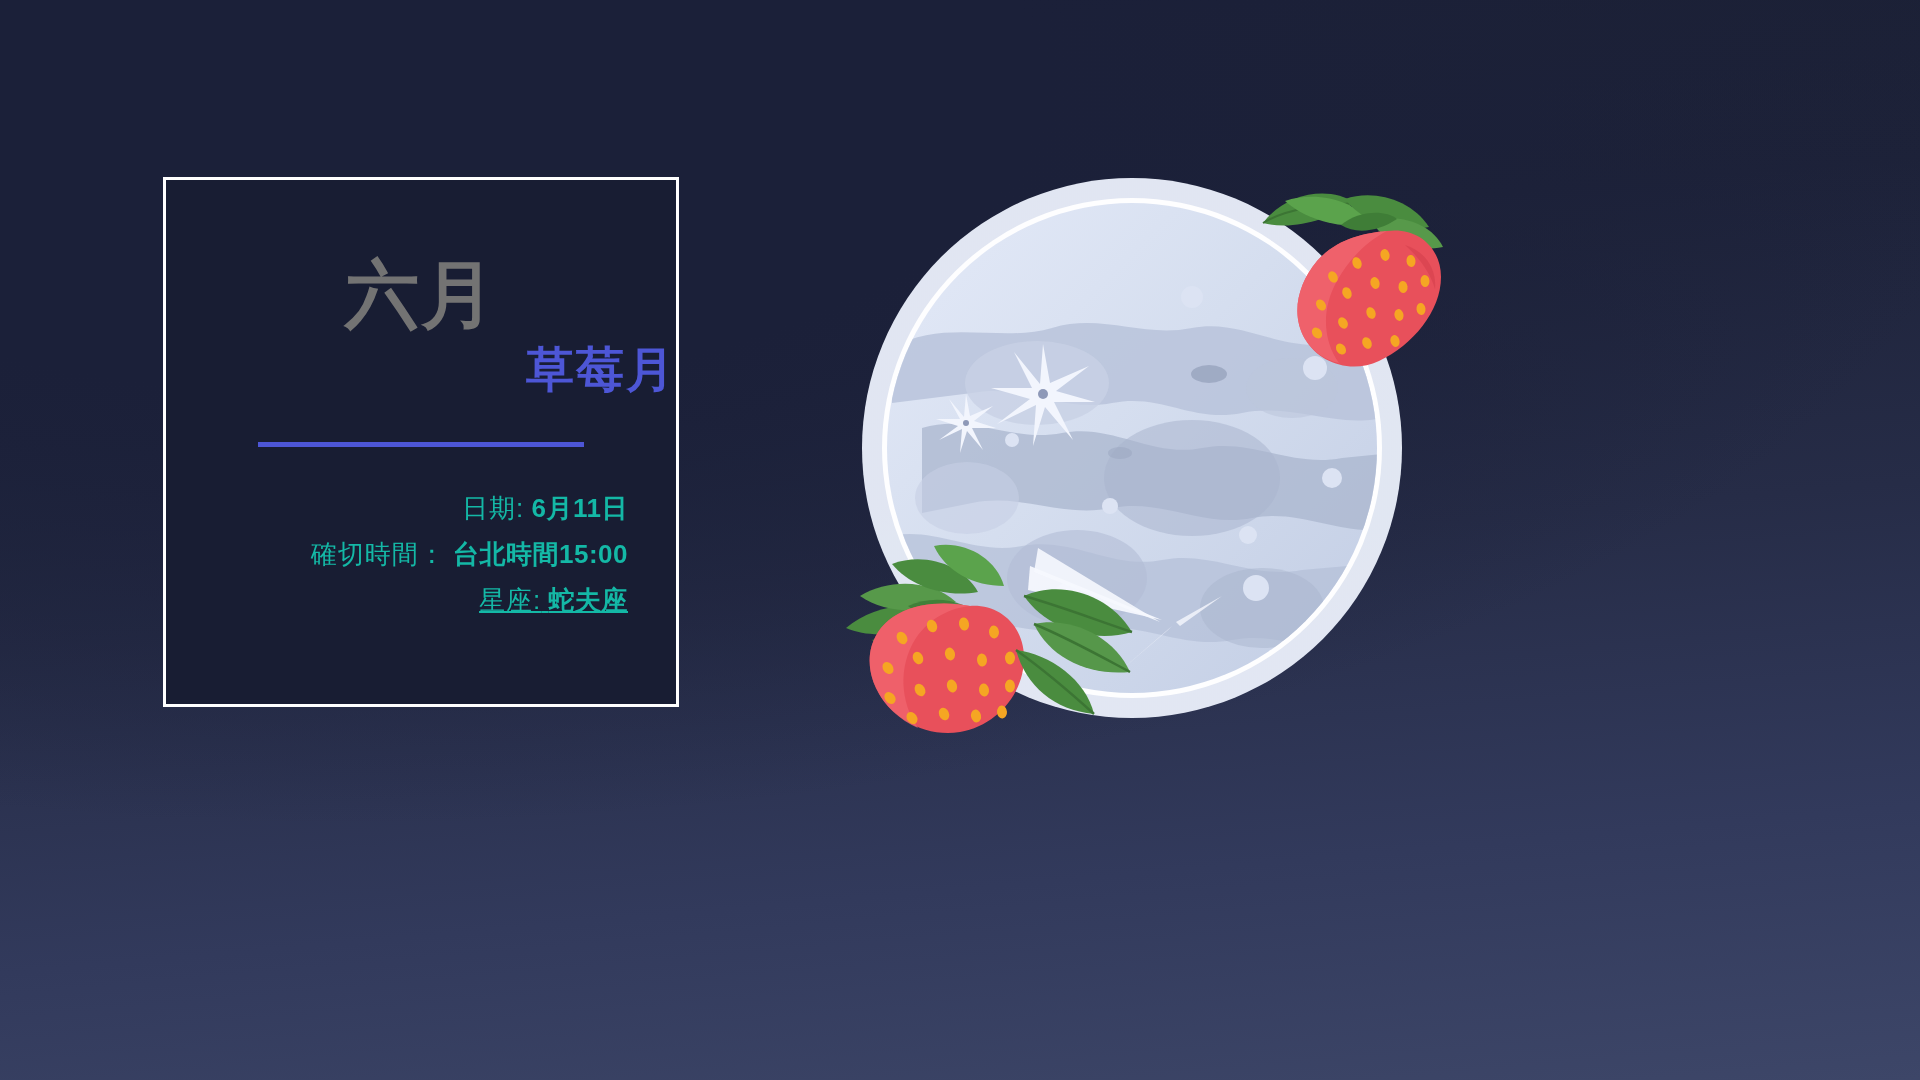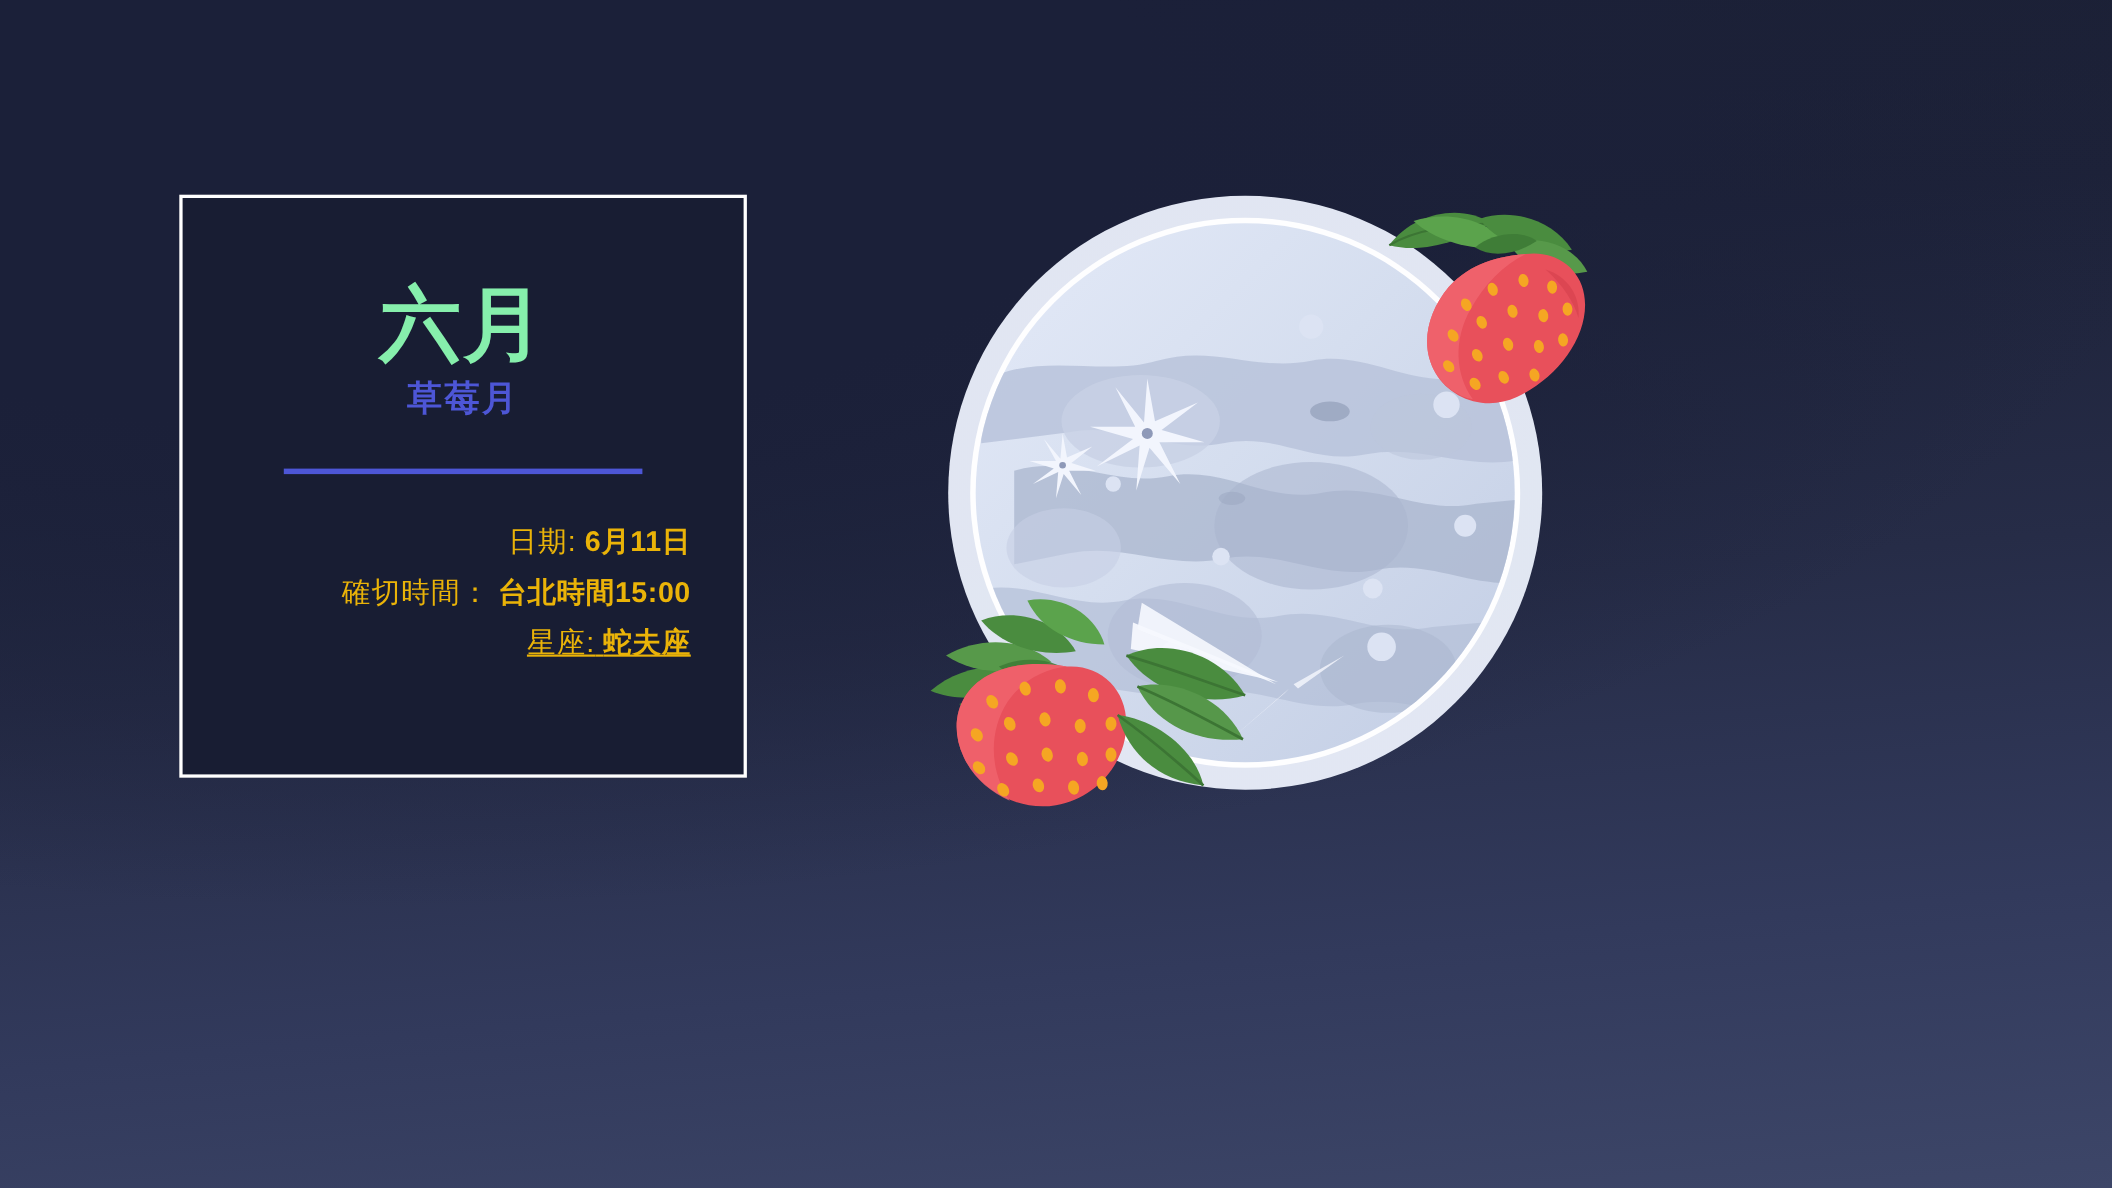--- a/index.html
+++ b/index.html
@@ -62,49 +62,50 @@
     border: 3px solid #ffffff;
     padding: 0 32px 0 0;
   }
   #card-inner {
     position: absolute;
     left: 0; right: 0;
     top: 78px;
     text-align: center;
   }
   #month-title {
-    color: #86efac;
+    color: #737373;
     font-size: 74px;
     font-weight: bold;
     line-height: 1.0;
     letter-spacing: 2px;
     margin: 0;
   }
   #month-subtitle {
     color: #4d56d6;
-    font-size: 32px;
+    font-size: 48px;
     font-weight: bold;
     line-height: 1.0;
     letter-spacing: 2px;
     margin: 14px 0 0 0;
+    text-align: right;
   }
   #divider {
     width: 326px;
     height: 5px;
     background: #4d56d6;
     margin: 48px auto 0 auto;
   }
 
   #info-block {
     margin-top: 48px;
     padding-right: 48px;
     text-align: right;
   }
   .info-row {
-    color: #eab308;
+    color: #14b8a6;
     font-size: 26px;
     line-height: 1.0;
     margin-bottom: 20px;
     white-space: nowrap;
   }
   .info-row:last-child { margin-bottom: 13px; text-decoration: underline; }
   .info-label {
     font-weight: normal;
     letter-spacing: 1px;
   }

